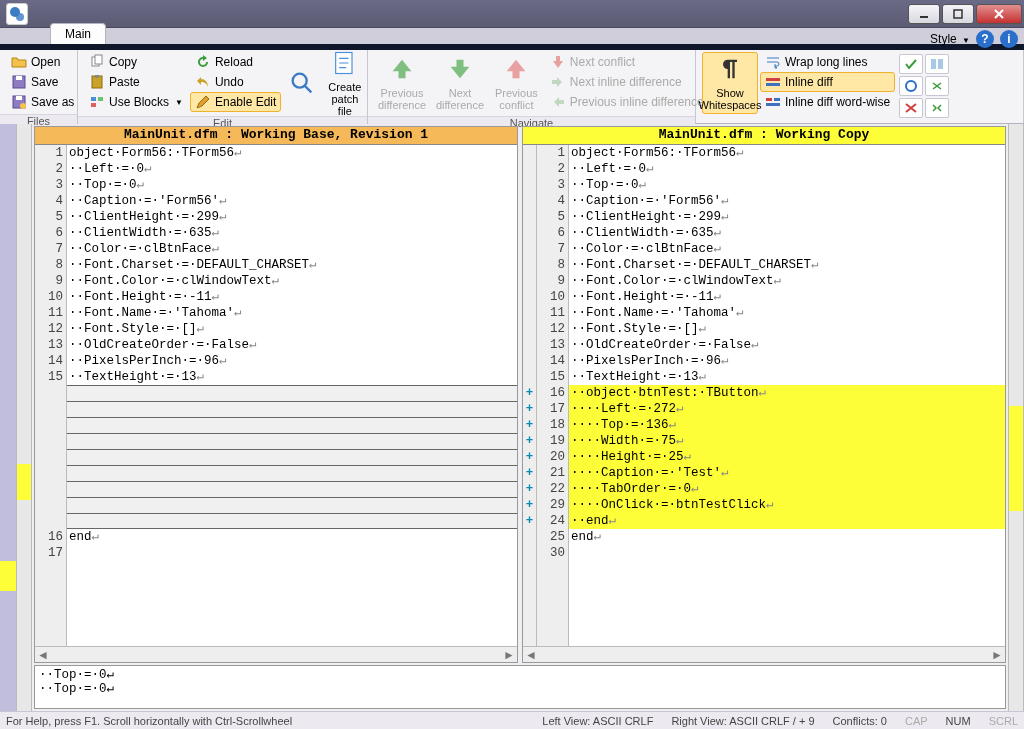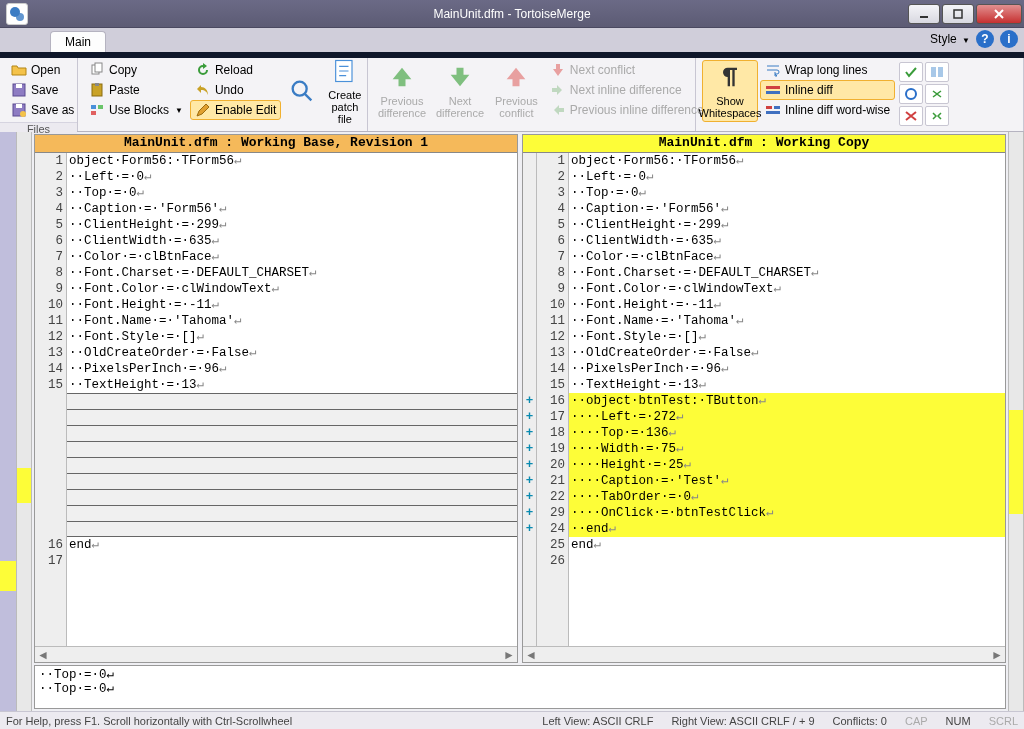--- a/index.html
+++ b/index.html
@@ -26,21 +26,21 @@
   }
   .titlebar .title { position:absolute; left:0; right:0; text-align:center; font-size:12px; }
   .titlebar .winbtns { margin-left:auto; display:flex; }
   .winbtn { width:32px; height:20px; display:flex; align-items:center; justify-content:center; border:1px solid #555; background:linear-gradient(#f4f4f8,#d8d8e0); margin-right:2px; border-radius:3px; }
   .winbtn.close { background:linear-gradient(#e29090,#c63030); color:#fff; width:46px; }
   .winbtn svg { width:12px; height:12px; }
   .appicon { width:22px; height:22px; margin:0 6px; background:#fff; border-radius:3px; border:1px solid #ccc; display:flex; align-items:center; justify-content:center; }
   .appicon svg { width:16px; height:16px; }
 
   
-  .tabstrip { height:24px; background:#d0ceda; display:flex; align-items:flex-end; padding-left:50px; position:relative; }
+  .tabstrip { height:16px; background:#d0ceda; display:flex; align-items:flex-end; padding-left:50px; position:relative; }
   .tab { background:#fdfdfd; border:1px solid #b5b3c0; border-bottom:none; padding:3px 14px; border-radius:4px 4px 0 0; font-size:12px; }
   .tabstrip-right { position:absolute; right:6px; top:2px; display:flex; align-items:center; gap:6px; }
   .tabstrip-right .label { font-size:12px; }
   .circlebtn { width:18px; height:18px; border-radius:50%; display:flex; align-items:center; justify-content:center; color:#fff; font-weight:bold; font-size:12px; }
 
   
   .ribbon { height:80px; background:#f4f3f6; border-top:6px solid #0f172a; border-bottom:1px solid #b5b3c0; display:flex; }
   .rgroup { border-right:1px solid #c8c6d2; display:flex; flex-direction:column; }
   .rgroup .body { flex:1; display:flex; align-items:flex-start; padding:2px 6px; gap:2px; }
   .rgroup .label { height:16px; text-align:center; font-size:11px; color:#555; background:#eceaf0; border-top:1px solid #d6d4e0; }
@@ -96,21 +96,20 @@
 </head>
 <body>
 
 <div class="titlebar">
   <div class="appicon">
     <svg viewBox="0 0 16 16">
         <circle cx="6" cy="6" r="5" fill="#3b7cc4"></circle>
         <circle cx="11" cy="11" r="4" fill="#3b7cc4" opacity="0.8"></circle>
       </svg>
   </div>
-  <div class="title">MainUnit.dfm - TortoiseMerge</div>
   <div class="winbtns">
     <div class="winbtn">
         <svg viewBox="0 0 12 12">
           <rect x="2" y="8" width="8" height="2" fill="#333"></rect>
         </svg>
       </div>
     <div class="winbtn">
         <svg viewBox="0 0 12 12">
           <rect x="2" y="2" width="8" height="8" fill="none" stroke="#333" stroke-width="1.5"></rect>
         </svg>
@@ -240,20 +239,21 @@
           <span class="ricon big">
             <svg viewBox="0 0 24 24">
               <rect x="4" y="3" width="14" height="18" fill="#fff" stroke="#4a90d9"></rect>
               <path d="M7 8h8M7 12h8M7 16h6" stroke="#4a90d9"></path>
             </svg>
           </span>
           <span style="white-space:pre-line">Create
 patch file</span>
         </div>
     </div>
+    <div class="label">Edit</div>
   </div>
 
   <div class="rgroup" style="width:328px">
     <div class="body">
       <div class="rbtn big disabled">
           <span class="ricon big">
             <svg viewBox="0 0 24 24">
               <path d="M12 4l8 10h-5v6h-6v-6H4z" fill="#7fbf7f"></path>
             </svg>
           </span>
@@ -298,20 +298,21 @@
         <div class="rbtn disabled">
             <span class="ricon">
               <svg viewBox="0 0 16 16">
                 <path d="M4 8l5-5v3h5v4h-5v3z" fill="#c0d8c0"></path>
               </svg>
             </span>
             <span>Previous inline difference</span>
           </div>
       </div>
     </div>
+    <div class="label">Navigate</div>
   </div>
 
   <div class="rgroup" style="flex:1">
     <div class="body">
       <div class="rbtn big active">
           <span class="ricon big">
             <svg viewBox="0 0 24 24">
               <path d="M10 4h8v2h-2v14h-2V6h-2v14h-2V12a4 4 0 0 1 0-8z" fill="#333"></path>
             </svg>
           </span>
@@ -486,21 +487,21 @@
               <div style="height:16px">16</div>
               <div style="height:16px">17</div>
               <div style="height:16px">18</div>
               <div style="height:16px">19</div>
               <div style="height:16px">20</div>
               <div style="height:16px">21</div>
               <div style="height:16px">22</div>
               <div style="height:16px">29</div>
               <div style="height:16px">24</div>
               <div style="height:16px">25</div>
-              <div style="height:16px">26</div>
+              <div style="height:16px">30</div>
             </div>
           <div class="code" id="work-code"><div class="codeline">object·Form56:·TForm56<span class="nl">↵</span></div><div class="codeline">··Left·=·0<span class="nl">↵</span></div><div class="codeline">··Top·=·0<span class="nl">↵</span></div><div class="codeline">··Caption·=·'Form56'<span class="nl">↵</span></div><div class="codeline">··ClientHeight·=·299<span class="nl">↵</span></div><div class="codeline">··ClientWidth·=·635<span class="nl">↵</span></div><div class="codeline">··Color·=·clBtnFace<span class="nl">↵</span></div><div class="codeline">··Font.Charset·=·DEFAULT_CHARSET<span class="nl">↵</span></div><div class="codeline">··Font.Color·=·clWindowText<span class="nl">↵</span></div><div class="codeline">··Font.Height·=·-11<span class="nl">↵</span></div><div class="codeline">··Font.Name·=·'Tahoma'<span class="nl">↵</span></div><div class="codeline">··Font.Style·=·[]<span class="nl">↵</span></div><div class="codeline">··OldCreateOrder·=·False<span class="nl">↵</span></div><div class="codeline">··PixelsPerInch·=·96<span class="nl">↵</span></div><div class="codeline">··TextHeight·=·13<span class="nl">↵</span></div><div class="codeline added">··object·btnTest:·TButton<span class="nl">↵</span></div><div class="codeline added">····Left·=·272<span class="nl">↵</span></div><div class="codeline added">····Top·=·136<span class="nl">↵</span></div><div class="codeline added">····Width·=·75<span class="nl">↵</span></div><div class="codeline added">····Height·=·25<span class="nl">↵</span></div><div class="codeline added">····Caption·=·'Test'<span class="nl">↵</span></div><div class="codeline added">····TabOrder·=·0<span class="nl">↵</span></div><div class="codeline added">····OnClick·=·btnTestClick<span class="nl">↵</span></div><div class="codeline added">··end<span class="nl">↵</span></div><div class="codeline">end<span class="nl">↵</span></div><div class="codeline"></div></div>
         </div>
         <div class="hscroll">
             <div class="arrow">◄</div>
             <div class="track"></div>
             <div class="arrow">►</div>
           </div>
       </div>
     </div>

